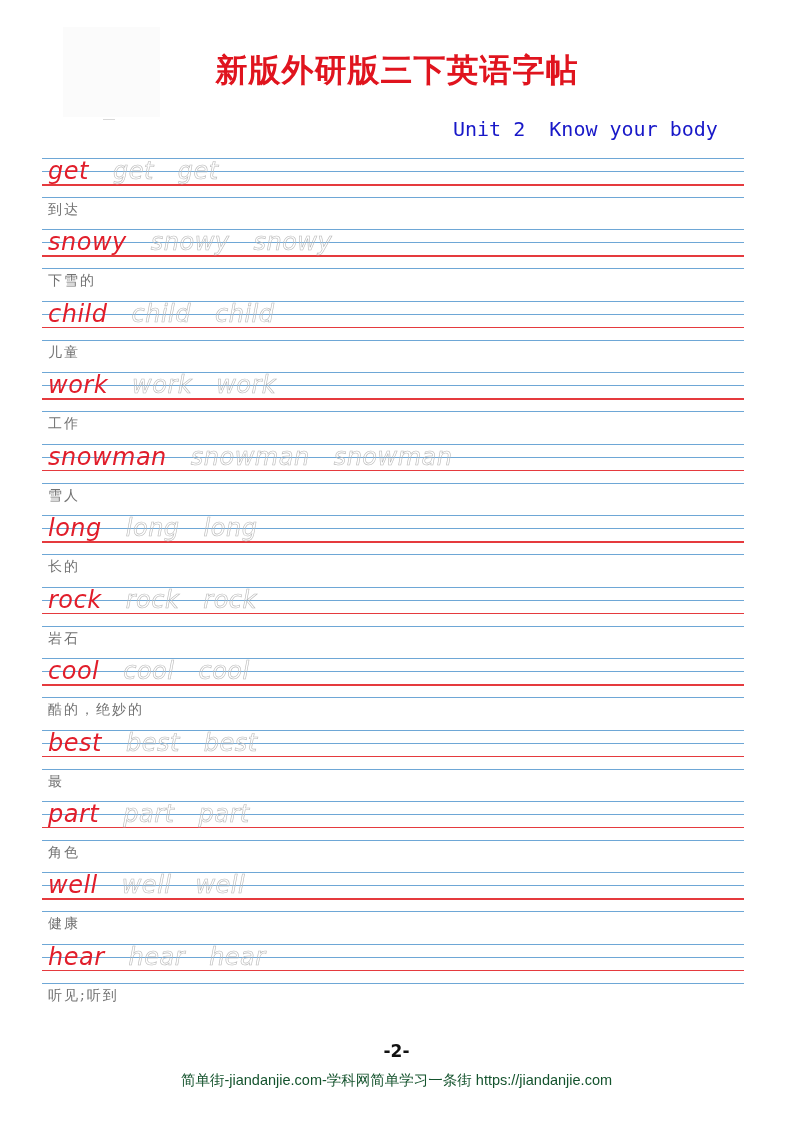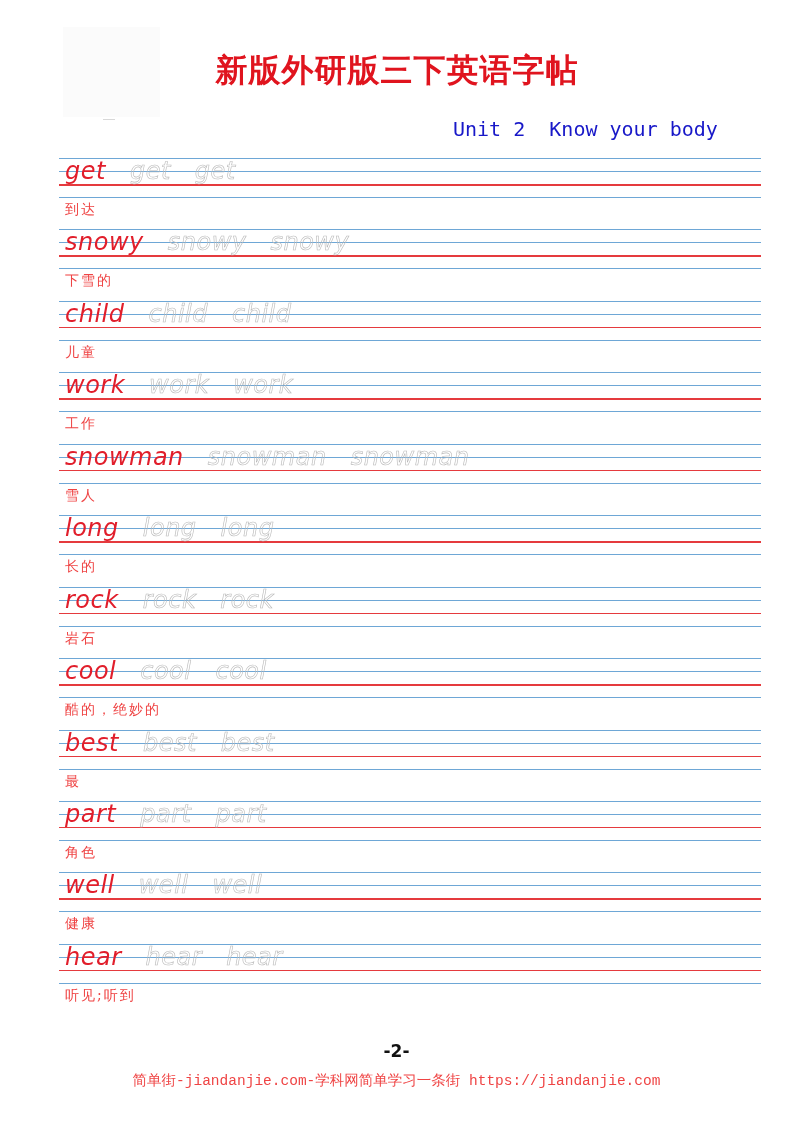--- a/index.html
+++ b/index.html
@@ -18,49 +18,49 @@
     position: absolute; left: 0; width: 793px; top: 49px; text-align: center;
     padding-left: 1px; box-sizing: border-box;
     font-family: Liberation Serif, serif; font-size: 32px; font-weight: bold; color: #e0141e;
     letter-spacing: 1px;
   }
   .subtitle {
     position: absolute; left: 453px; top: 117px;
     font-family: "DejaVu Sans Mono", monospace; font-size: 20px; color: #1818c8;
     white-space: pre;
   }
-  .sheet { position: absolute; left: 59px; top: 158px; width: 702px; }
+  .sheet { position: absolute; left: 42px; top: 158px; width: 702px; }
   .block { position: relative; height: 71.45px; }
   .line { position: absolute; left: 0; right: 0; height: 1px; }
   .line.blue { background: #6ea7d6; }
   .line.red { background: #e53a3e; height: 1.5px; }
   .l1 { top: 0; }
   .l2 { top: 13px; }
   .l3 { top: 26px; }
   .l4 { top: 39px; }
   .words {
     position: absolute; left: 6px; top: -2px; height: 36px; display: flex; align-items: baseline;
     font-family: "DejaVu Sans", sans-serif; font-size: 24px; font-style: italic; font-weight: 200;
     line-height: 30px; letter-spacing: 0.5px;
   }
   .words .model { color: #e11e2b; margin-right: 24px; }
   .words .trace {
     color: transparent; -webkit-text-stroke: 0.6px #b9b9b9; margin-right: 24px;
   }
   .meaning {
-    position: absolute; left: 6px; top: 43px; font-size: 14px; color: #ef4444;
+    position: absolute; left: 6px; top: 43px; font-size: 14px; color: #737373;
     font-family: "DejaVu Serif", serif; letter-spacing: 2px;
   }
   .page-num {
     position: absolute; left: 0; width: 793px; text-align: center; top: 1041px;
     font-family: "DejaVu Sans", sans-serif; font-size: 17px; color: #111; font-weight: bold;
   }
   .footer {
     position: absolute; left: 0; width: 793px; text-align: center; top: 1071px;
-    font-family: Liberation Mono, monospace; font-size: 14.5px; color: #ef4444;
+    font-family: Liberation Sans, sans-serif; font-size: 14.5px; color: #14532d;
   }
 </style>
 </head>
 <body>
 
 <div class="logo-placeholder">
   <div class="tick"></div>
 </div>
 
 <div class="title">新版外研版三下英语字帖</div>

